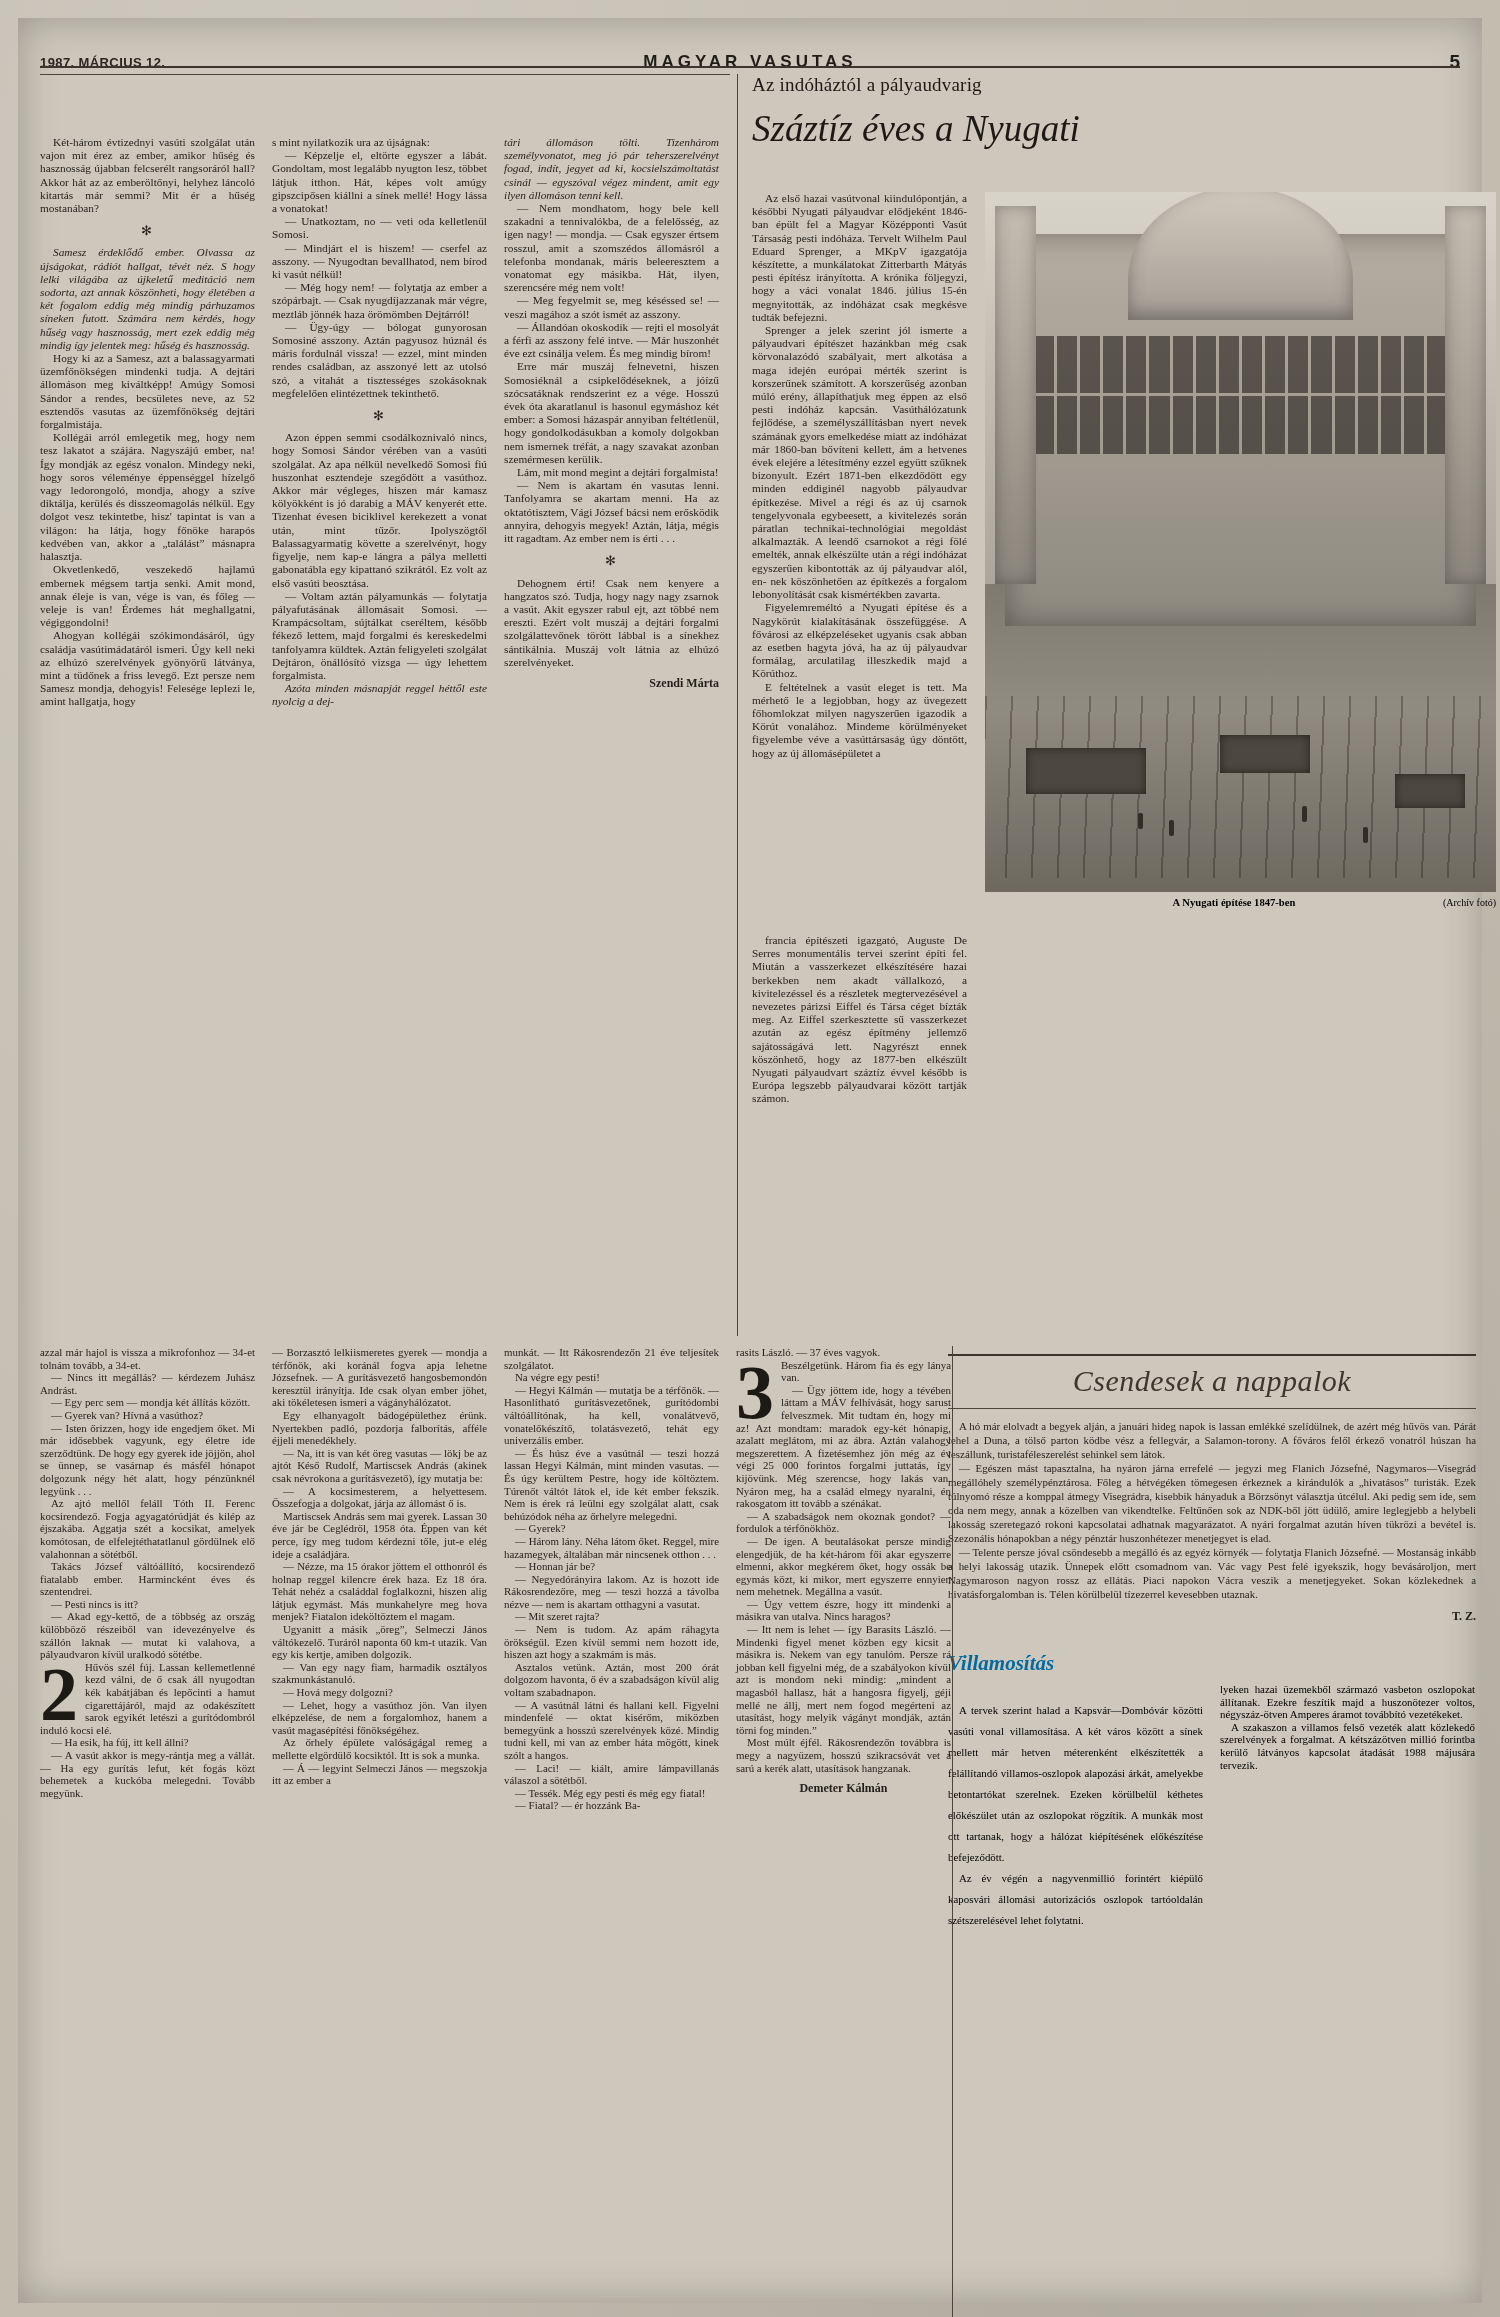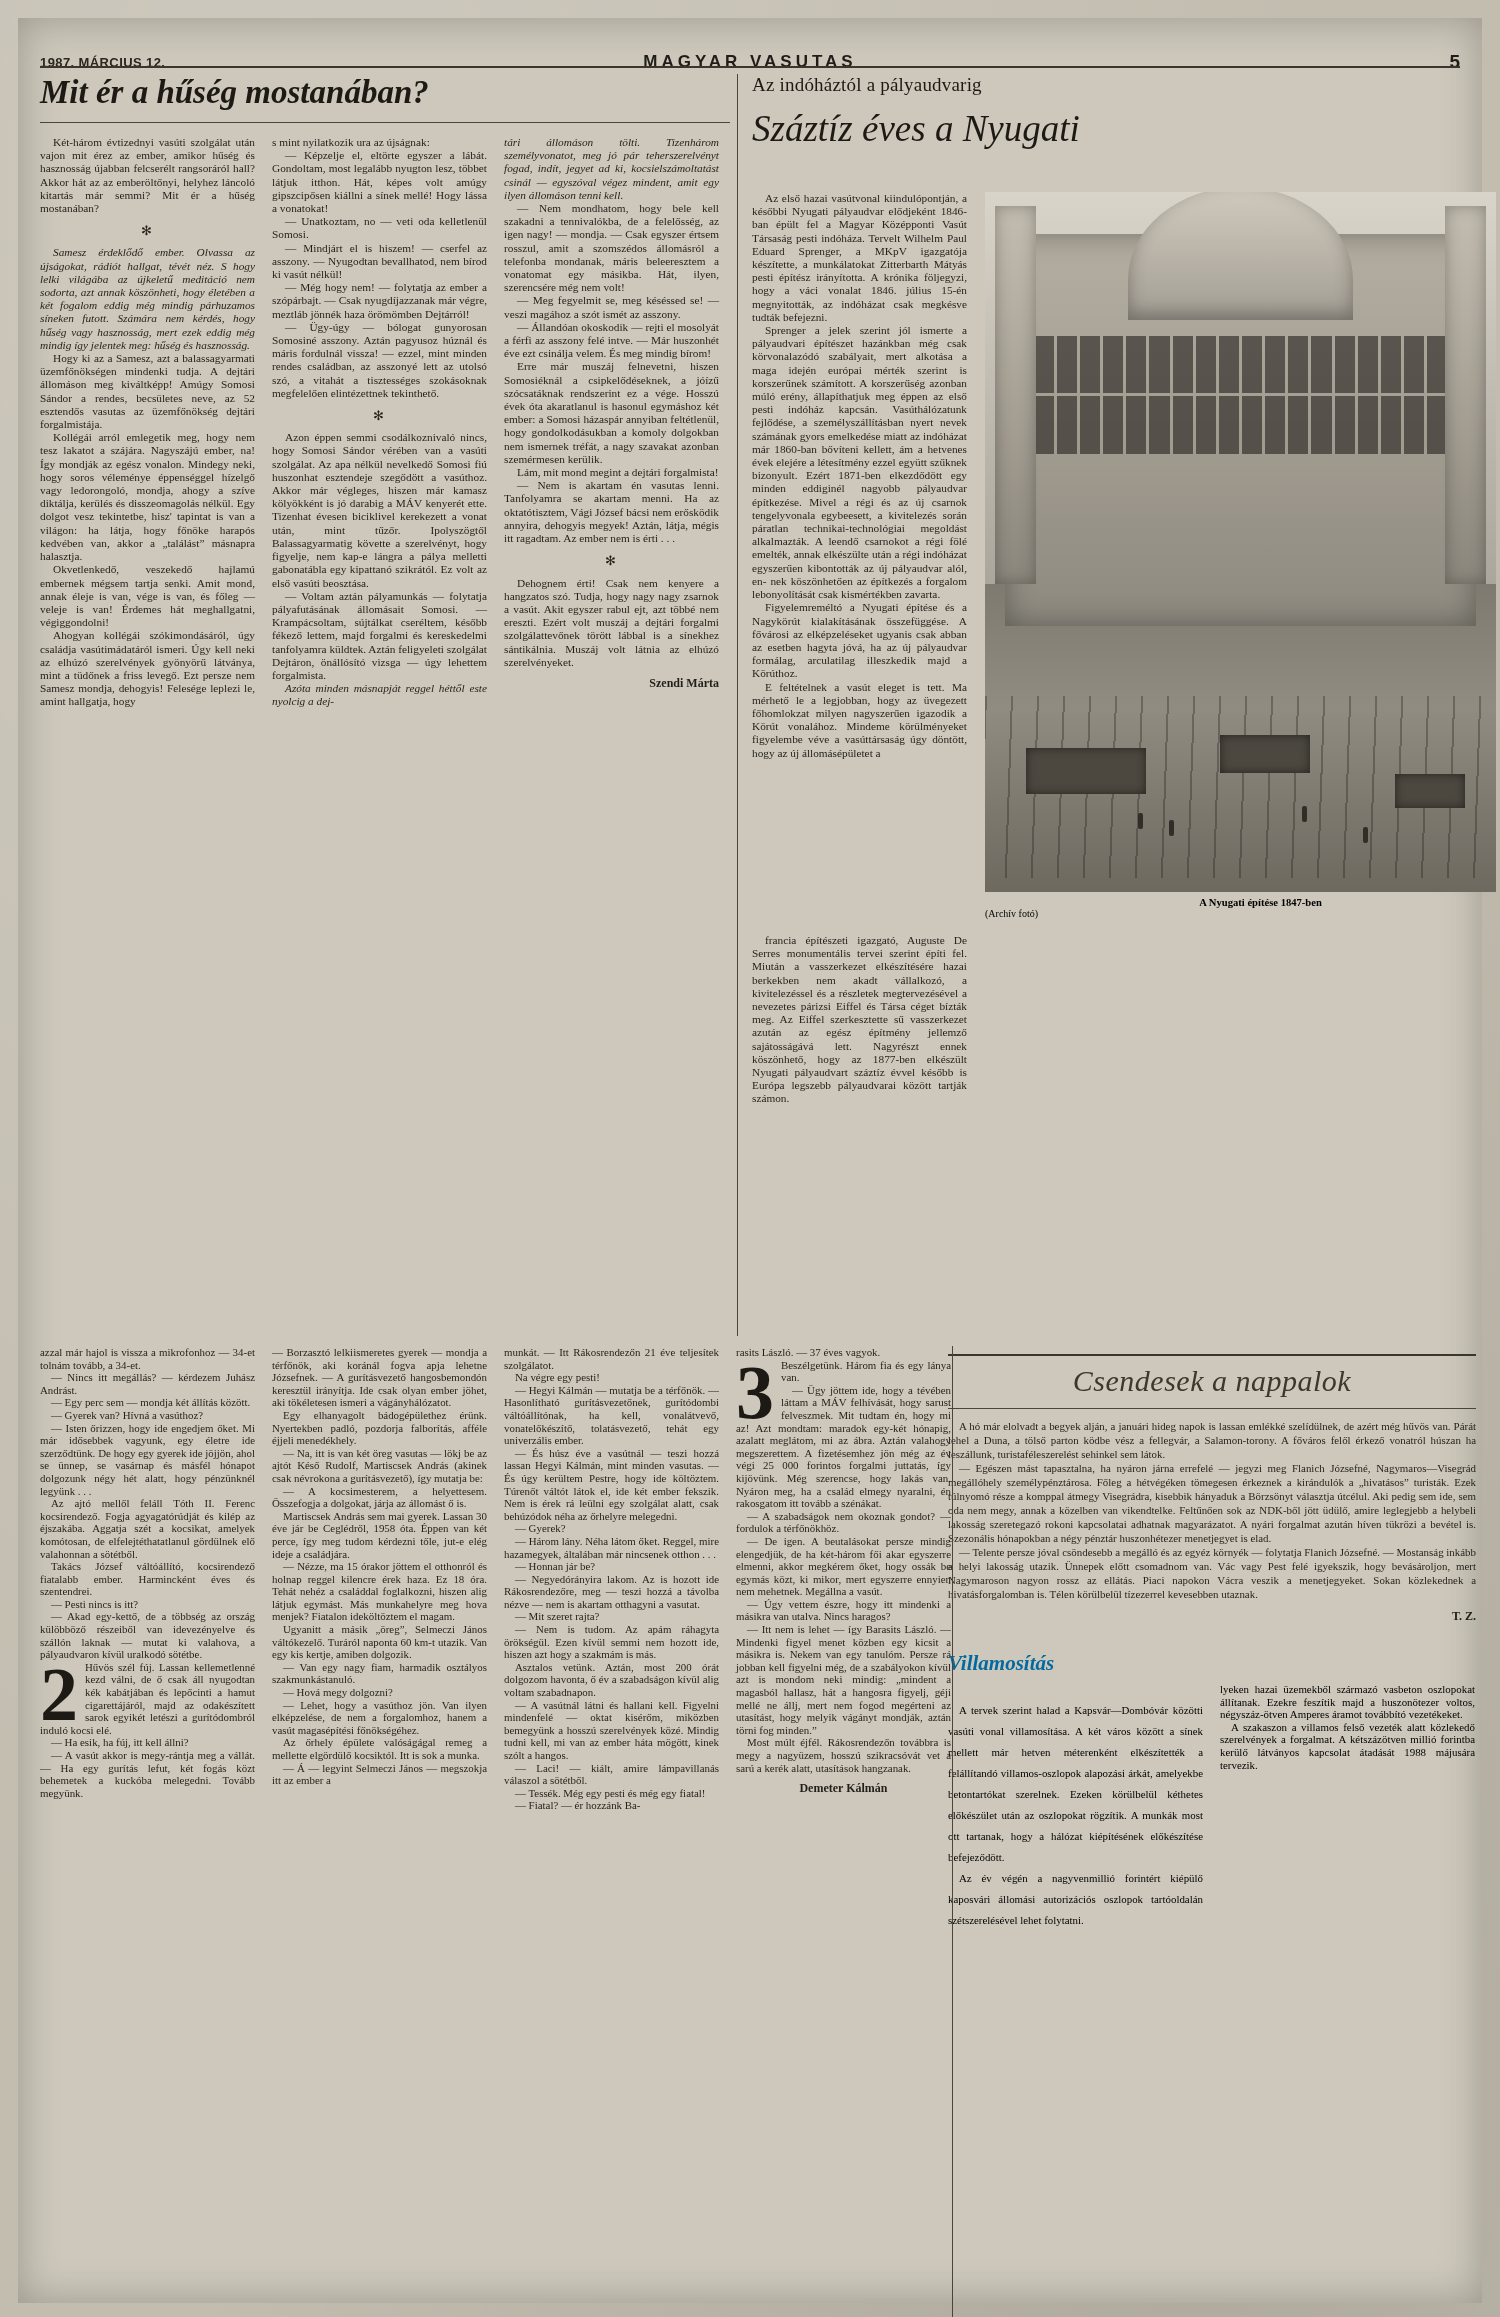--- a/index.html
+++ b/index.html
@@ -227,21 +227,20 @@
     position: absolute;
     width: 5px; height: 16px;
     background: #33302a;
     border-radius: 2px;
   }
   .photo-caption {
     display: flex;
     justify-content: space-between;
     font-size: 10.6px;
     margin-top: 2px;
-    flex-direction: column;
   }
   .photo-caption .cap {
     font-weight: bold;
     flex: 1;
     text-align: center;
     padding-left: 40px;
   }
   .photo-caption .src { font-size: 10px; }
 
   
@@ -310,21 +309,20 @@
     <div class="title">MAGYAR VASUTAS</div>
     <div class="pageno">5</div>
   </div>
   <div class="rule-top"></div>
 
   <div class="body">
 
     <div class="upper">
 
       <div style="position:absolute;left:0;top:0;width:690px;">
-        <div class="headline-main">Mit ér a hűség mostanában?</div>
         <div class="rule-under-head"></div>
       </div>
 
       <div class="col" style="left:0;top:62px;width:215px;">
         <p>Két-három évtizednyi vasúti szolgálat után vajon mit érez az ember, amikor hűség és hasznosság újabban felcserélt rangsoráról hall? Akkor hát az az emberöltőnyi, helyhez láncoló kitartás már semmi? Mit ér a hűség mostanában?</p>
         <div class="star">✻</div>
         <p class="ital">Samesz érdeklődő ember. Olvassa az újságokat, rádiót hallgat, tévét néz. S hogy lelki világába az újkeletű meditáció nem sodorta, azt annak köszönheti, hogy életében a két fogalom eddig még mindig párhuzamos síneken futott. Számára nem kérdés, hogy hűség vagy hasznosság, mert ezek eddig még mindig így jelentek meg: hűség és hasznosság.</p>
         <p>Hogy ki az a Samesz, azt a balassagyarmati üzemfőnökségen mindenki tudja. A dejtári állomáson meg kiváltképp! Amúgy Somosi Sándor a rendes, becsületes neve, az 52 esztendős vasutas az üzemfőnökség dejtári forgalmistája.</p>
         <p>Kollégái arról emlegetik meg, hogy nem tesz lakatot a szájára. Nagyszájú ember, na! Így mondják az egész vonalon. Mindegy neki, hogy soros véleménye éppenséggel hízelgő vagy ledorongoló, mondja, ahogy a szíve diktálja, kerülés és disszeomagolás nélkül. Egy dolgot vesz tekintetbe, hisz' tapintat is van a világon: ha látja, hogy főnöke harapós kedvében van, akkor a „találást” másnapra halasztja.</p>
         <p>Okvetlenkedő, veszekedő hajlamú embernek mégsem tartja senki. Amit mond, annak éleje is van, vége is van, és főleg — veleje is van! Érdemes hát meghallgatni, végiggondolni!</p>

